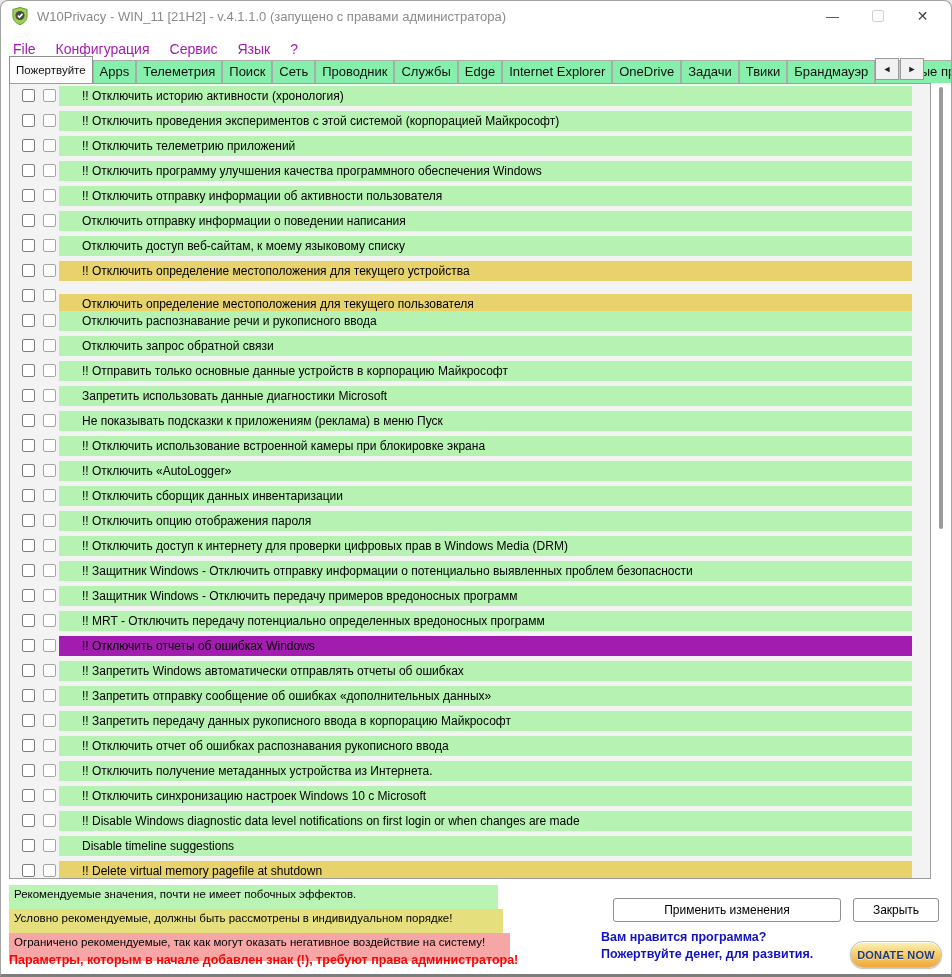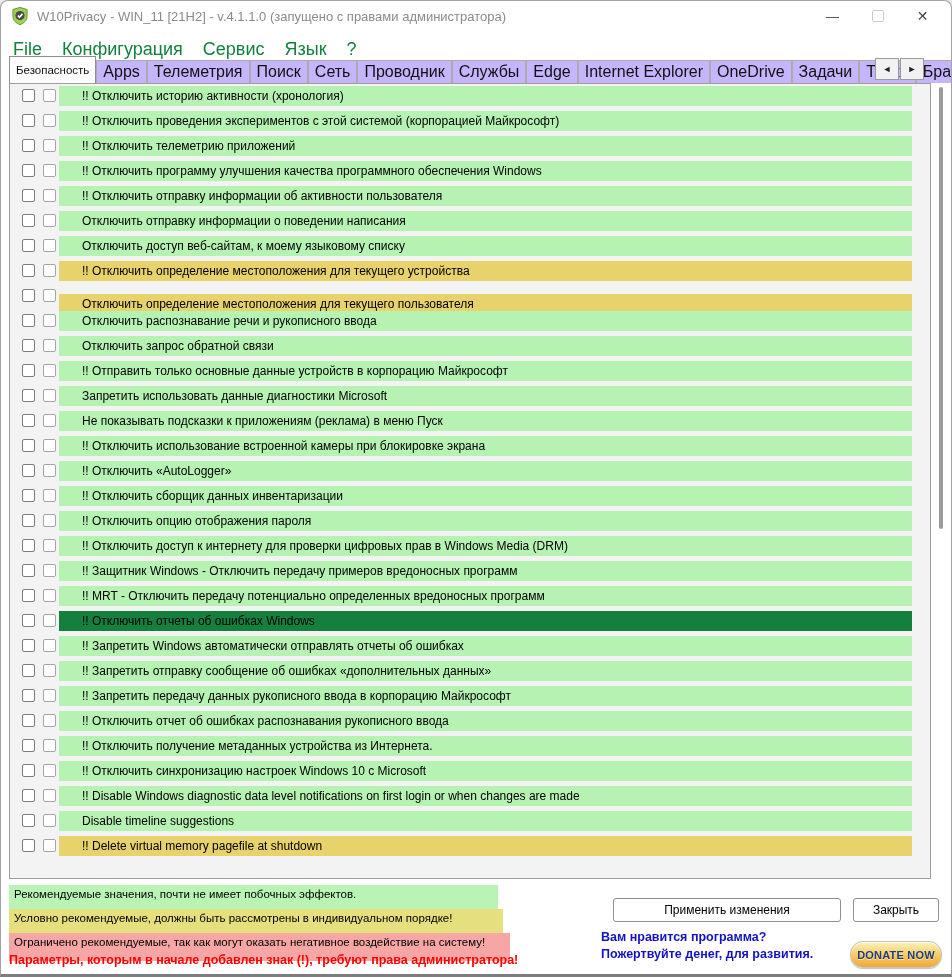--- a/index.html
+++ b/index.html
@@ -10,25 +10,25 @@
   .titlebar{position:absolute;left:0;top:0;right:0;height:30px;display:flex;align-items:center;}
   .app-icon{margin:0 8px 0 10px;width:18px;height:18px;flex:0 0 auto;}
   .title-text{font-size:13px;color:#8a8a8a;white-space:nowrap;}
   .win-controls{position:absolute;right:6px;top:0;height:30px;display:flex;}
   .wc{width:45px;height:30px;display:flex;align-items:center;justify-content:center;
       font-size:13px;color:#444;cursor:default;}
   .wc.max span{display:inline-block;width:10px;height:10px;border:1px solid #cfcfcf;border-radius:2px;}
   .wc.close{font-size:14px;}
   
   .menubar{position:absolute;left:2px;top:30px;height:23px;display:flex;align-items:center;}
-  .menu-item{padding:0 10px;font-size:18px;color:#15803d;height:22px;line-height:22px;margin-top:12px;}
+  .menu-item{padding:0 10px;font-size:14px;color:#a21caf;height:22px;line-height:22px;margin-top:12px;}
   
   .tabstrip{position:absolute;left:8px;top:55px;width:922px;height:27px;display:flex;align-items:flex-end;}
-  .tab{height:22px;line-height:22px;padding:0 6px;font-size:16px;white-space:nowrap;
-       border:1px solid #ababab;border-bottom:none;background:#c4b5fd;color:#111;margin-right:0;}
+  .tab{height:22px;line-height:22px;padding:0 6px;font-size:13px;white-space:nowrap;
+       border:1px solid #ababab;border-bottom:none;background:#86efac;color:#111;margin-right:0;}
   .tab.active{height:26px;line-height:26px;background:#fcfcfc;font-size:11.5px;
        border-color:#8f8f8f;position:relative;z-index:2;}
   .tab-arrows{position:absolute;right:30px;top:2px;display:flex;}
   .arrow-btn{width:22px;height:20px;border:1px solid #9a9a9a;background:#f1f1f1;display:flex;
        align-items:center;justify-content:center;font-size:9px;color:#222;margin-left:1px;}
   
   .listpane{position:absolute;left:8px;top:82px;width:922px;height:796px;background:#f3f3f3;
        border:1px solid #9e9e9e;box-sizing:border-box;overflow:hidden;}
   .row{position:relative;height:25px;}
   .cb{position:absolute;top:5px;width:13px;height:13px;background:#fff;border:1px solid #7d7d7d;
@@ -77,21 +77,21 @@
 
   <div class="menubar" id="menubar">
       <div class="menu-item">File</div>
       <div class="menu-item">Конфигурация</div>
       <div class="menu-item">Сервис</div>
       <div class="menu-item">Язык</div>
       <div class="menu-item">?</div>
     </div>
 
   <div class="tabstrip" id="tabstrip">
-      <div class="tab active">Безопасность</div>
+      <div class="tab active">Пожертвуйте</div>
       <div class="tab">Apps</div>
       <div class="tab">Телеметрия</div>
       <div class="tab">Поиск</div>
       <div class="tab">Сеть</div>
       <div class="tab">Проводник</div>
       <div class="tab">Службы</div>
       <div class="tab">Edge</div>
       <div class="tab">Internet Explorer</div>
       <div class="tab">OneDrive</div>
       <div class="tab">Задачи</div>
@@ -196,31 +196,36 @@
         <div class="rlabel" style="background: rgb(182, 242, 178);">!! Отключить опцию отображения пароля</div>
       </div>
       <div class="row">
         <div class="cb first"></div>
         <div class="cb second"></div>
         <div class="rlabel" style="background: rgb(182, 242, 178);">!! Отключить доступ к интернету для проверки цифровых прав в Windows Media (DRM)</div>
       </div>
       <div class="row">
         <div class="cb first"></div>
         <div class="cb second"></div>
+        <div class="rlabel" style="background: rgb(182, 242, 178);">!! Защитник Windows - Отключить отправку информации о потенциально выявленных проблем безопасности</div>
+      </div>
+      <div class="row">
+        <div class="cb first"></div>
+        <div class="cb second"></div>
         <div class="rlabel" style="background: rgb(182, 242, 178);">!! Защитник Windows - Отключить передачу примеров вредоносных программ</div>
       </div>
       <div class="row">
         <div class="cb first"></div>
         <div class="cb second"></div>
         <div class="rlabel" style="background: rgb(182, 242, 178);">!! MRT - Отключить передачу потенциально определенных вредоносных программ</div>
       </div>
       <div class="row">
         <div class="cb first"></div>
         <div class="cb second"></div>
-        <div class="rlabel" style="background: #15803d;">!! Отключить отчеты об ошибках Windows</div>
+        <div class="rlabel" style="background: #a21caf;">!! Отключить отчеты об ошибках Windows</div>
       </div>
       <div class="row">
         <div class="cb first"></div>
         <div class="cb second"></div>
         <div class="rlabel" style="background: rgb(182, 242, 178);">!! Запретить Windows автоматически отправлять отчеты об ошибках</div>
       </div>
       <div class="row">
         <div class="cb first"></div>
         <div class="cb second"></div>
         <div class="rlabel" style="background: rgb(182, 242, 178);">!! Запретить отправку сообщение об ошибках «дополнительных данных»</div>

